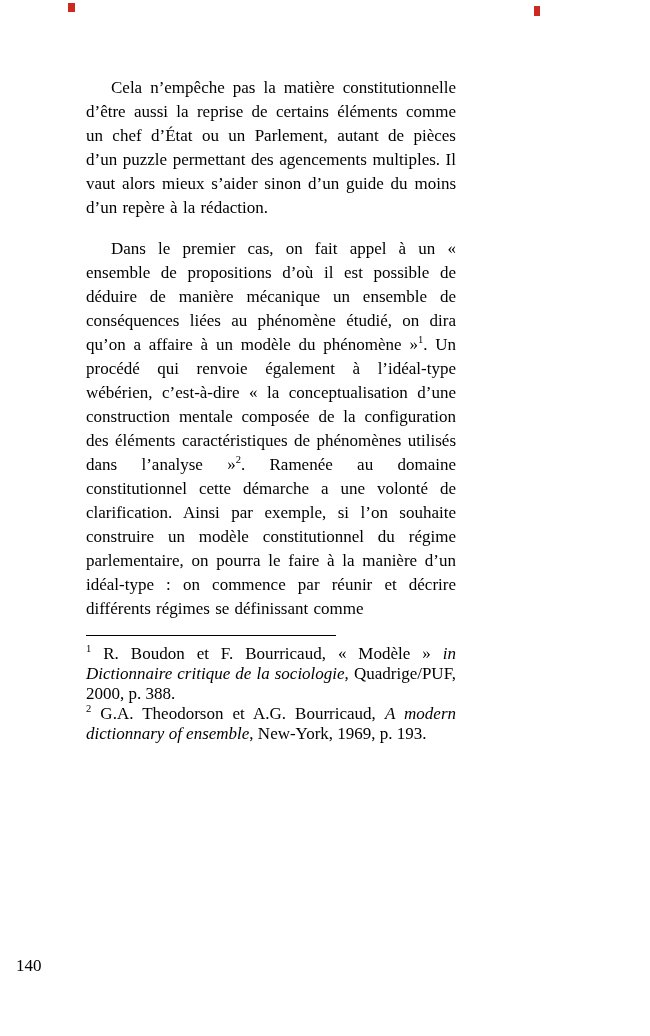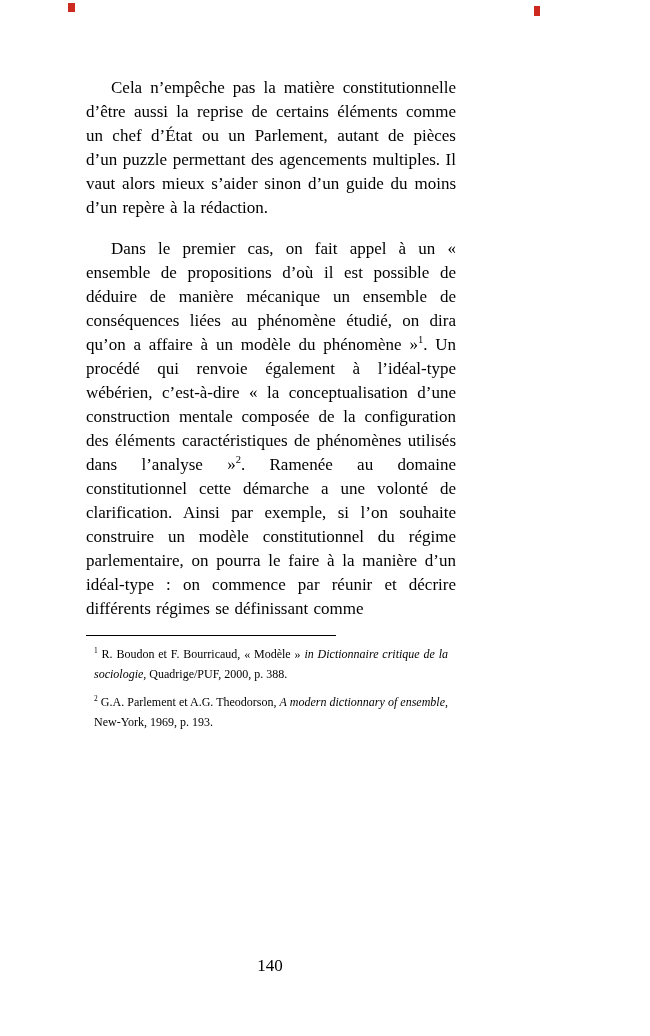--- a/index.html
+++ b/index.html
@@ -38,33 +38,33 @@
   }
   em { font-style: italic; }
   .footnote-sep {
     width: 250px;
     height: 0;
     border: none;
     border-top: 1px solid #000000;
     margin: 14px 0 8px 0;
   }
   .footnote {
-    margin: 8px;
-    font-size: 12px;
+    margin: 0;
+    font-size: 17px;
     line-height: 20px;
     text-align: justify;
   }
   .page-number {
     position: absolute;
     left: 0;
     right: 0;
     bottom: 60px;
-    text-align: center;
     font-size: 17px;
     line-height: 20px;
+    padding-left: 16px;
   }
   .scan-mark {
     position: absolute;
     background: #cc2a1e;
   }
   .scan-mark.left  { left: 68px;  top: 3px; width: 7px; height: 9px; }
   .scan-mark.right { right: 0px;  top: 6px; width: 6px; height: 10px; }
 </style>
 </head>
 <body>
@@ -76,18 +76,18 @@
 
   <div>
       <p class="para"><span>Cela n’empêche pas la matière constitutionnelle d’être aussi la reprise de certains éléments comme un chef d’État ou un Parlement, autant de pièces d’un puzzle permettant des agencements multiples. Il vaut alors mieux s’aider sinon d’un guide du moins d’un repère à la rédaction.</span></p>
       <p class="para"><span>Dans le premier cas, on fait appel à un « ensemble de propositions d’où il est possible de déduire de manière mécanique un ensemble de conséquences liées au phénomène étudié, on dira qu’on a affaire à un modèle du phénomène »</span><sup>1</sup><span>. Un procédé qui renvoie également à l’idéal-type wébérien, c’est-à-dire « la conceptualisation d’une construction mentale composée de la configuration des éléments caractéristiques de phénomènes utilisés dans l’analyse »</span><sup>2</sup><span>. Ramenée au domaine constitutionnel cette démarche a une volonté de clarification. Ainsi par exemple, si l’on souhaite construire un modèle constitutionnel du régime parlementaire, on pourra le faire à la manière d’un idéal-type : on commence par réunir et décrire différents régimes se définissant comme</span></p>
     </div>
 
   <hr class="footnote-sep">
 
   <div>
       <p class="footnote"><sup>1</sup><span> R. Boudon et F. Bourricaud, « Modèle » </span><em>in Dictionnaire critique de la sociologie</em><span>, Quadrige/PUF, 2000, p. 388.</span></p>
-      <p class="footnote"><sup>2</sup><span> G.A. Parlement et A.G. Theodorson, </span><em>A modern dictionnary of ensemble</em><span>, New-York, 1969, p. 193.</span></p>
+      <p class="footnote"><sup>2</sup><span> G.A. Theodorson et A.G. Bourricaud, </span><em>A modern dictionnary of ensemble</em><span>, New-York, 1969, p. 193.</span></p>
     </div>
 
   <div class="page-number">140</div>
 
 </div>
 
 </body></html>

